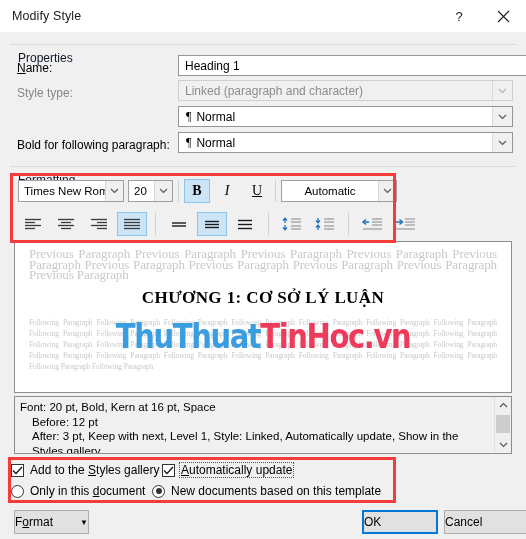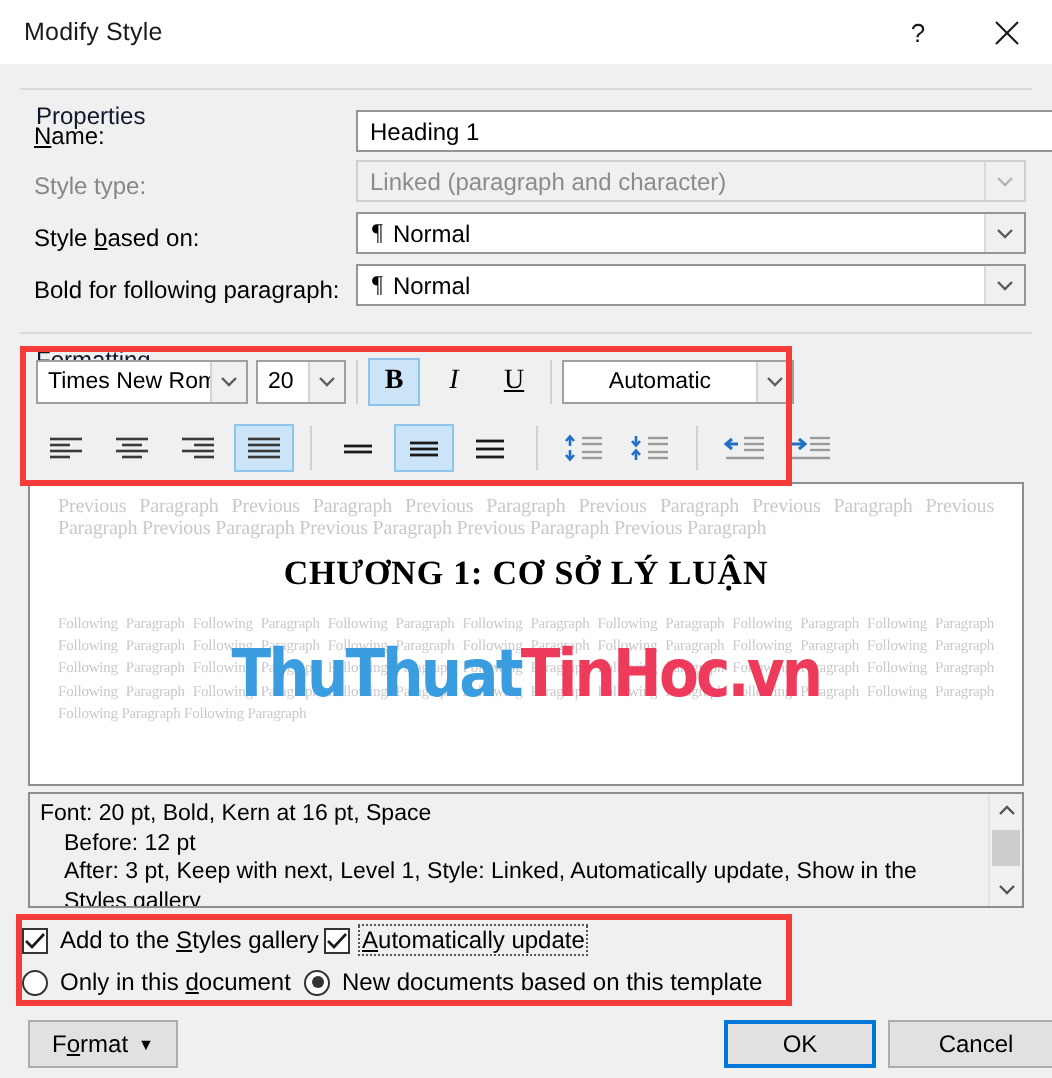--- a/index.html
+++ b/index.html
@@ -193,21 +193,21 @@
   .preview {
     position: absolute;
     box-sizing: border-box;
     border: 1px solid #8e8e8e;
     background: #fff;
     overflow: hidden;
   }
   .prev-para {
     color: #c9c9c9;
     font-family: "Liberation Serif", serif;
-    font-size: 10px;
+    font-size: 13px;
     line-height: 10.5px;
     letter-spacing: -0.1px;
     padding: 0 14px;
     text-align: justify;
     white-space: normal;
   }
   .prev-heading {
     font-family: "Liberation Serif", serif;
     font-weight: bold;
     font-size: 17px;
@@ -326,21 +326,21 @@
   }
   
   .btn {
     position: absolute;
     box-sizing: border-box;
     height: 24px;
     border: 1px solid #adadad;
     background: #e1e1e1;
     display: flex;
     align-items: center;
-    justify-content: center;
+    justify-content: space-between;
     font-size: 12px;
     color: #000;
   }
   .btn.default { border: 2px solid #0078d7; background: #e1e1e1; }
   .btn u { text-decoration: underline; }
   .caret { margin-left: 5px; font-size: 8px; }
   
   .annot {
     position: absolute;
     box-sizing: border-box;
@@ -387,23 +387,20 @@
     </div>
     <div class="field disabled" style="top:48px;left:178px;width:335px;text-align:right;">
       <span class="val">Linked (paragraph and character)</span>
       <span class="combo-arrow dim">
         <svg class="icn" width="9" height="6" viewBox="0 0 9 6">
             <polyline points="1,1 4.5,4.5 8,1" fill="none" stroke="#b4b4b4" stroke-width="1.2"></polyline>
           </svg>
       </span>
     </div>
 
-    <div class="row" style="top:76px;left:17px;">
-      <span class="lbl">Style <u>b</u>ased on:</span>
-    </div>
     <div class="field" style="top:74px;left:178px;width:335px;">
       <span class="pilcrow">¶</span>
       <span class="val" style="padding-left:0;">Normal</span>
       <span class="combo-arrow">
         <svg class="icn" width="9" height="6" viewBox="0 0 9 6">
             <polyline points="1,1 4.5,4.5 8,1" fill="none" stroke="#5a5a5a" stroke-width="1.2"></polyline>
           </svg>
       </span>
     </div>
 

